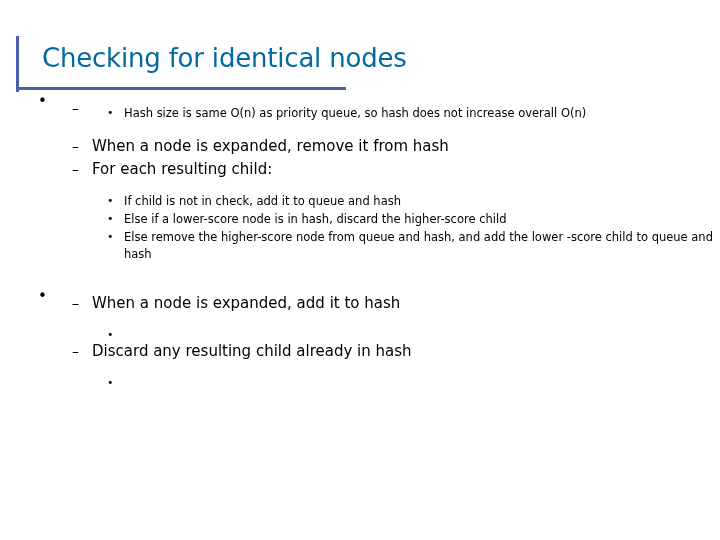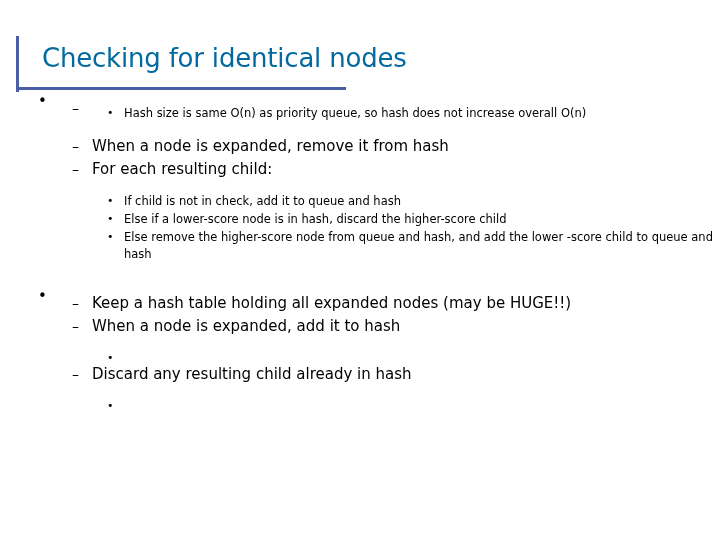--- a/index.html
+++ b/index.html
@@ -179,21 +179,20 @@
     <div class="gap-lg"></div>
 
     <div class="lvl1">
       <span class="bullet">•</span>
     </div>
 
     <div class="gap-sm"></div>
 
     <div class="lvl2">
       <span class="bullet">–</span>
-      <span>Keep a hash table holding all expanded nodes (may be HUGE!!)</span>
     </div>
 
     <div class="lvl2">
       <span class="bullet">–</span>
       <span>When a node is expanded, add it to hash</span>
     </div>
 
     <div class="gap-md"></div>
 
     <div class="lvl3">

